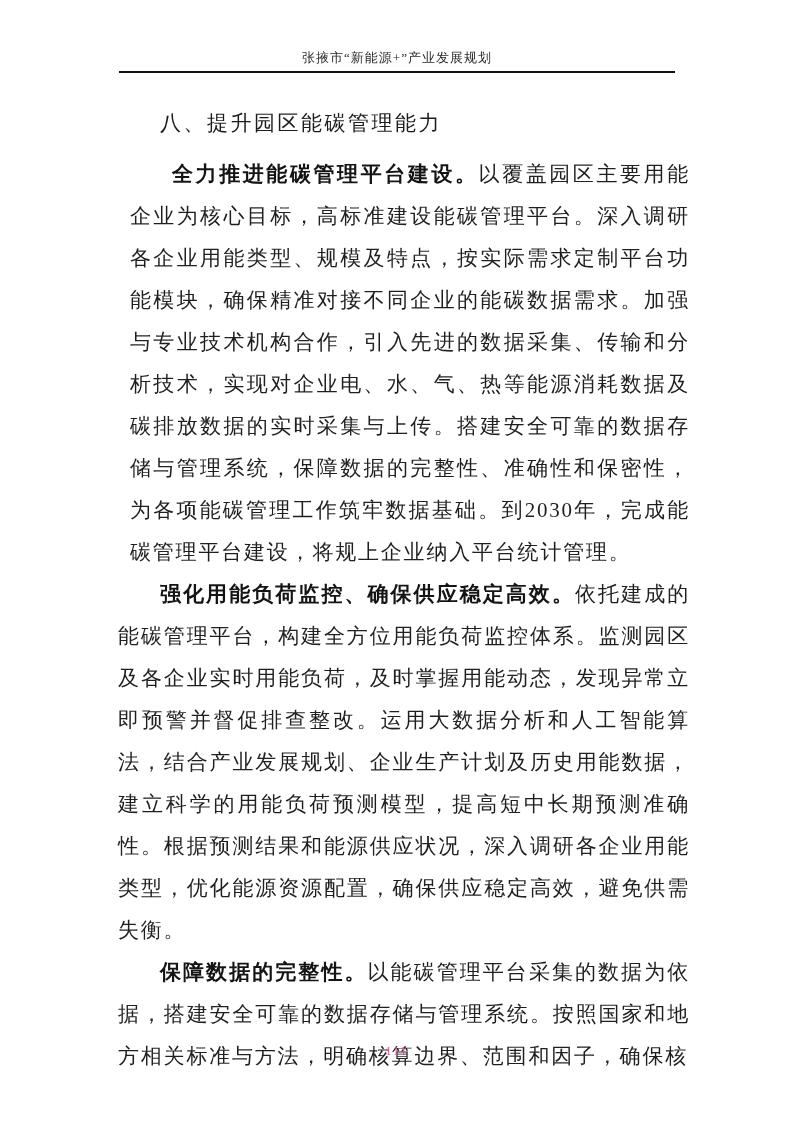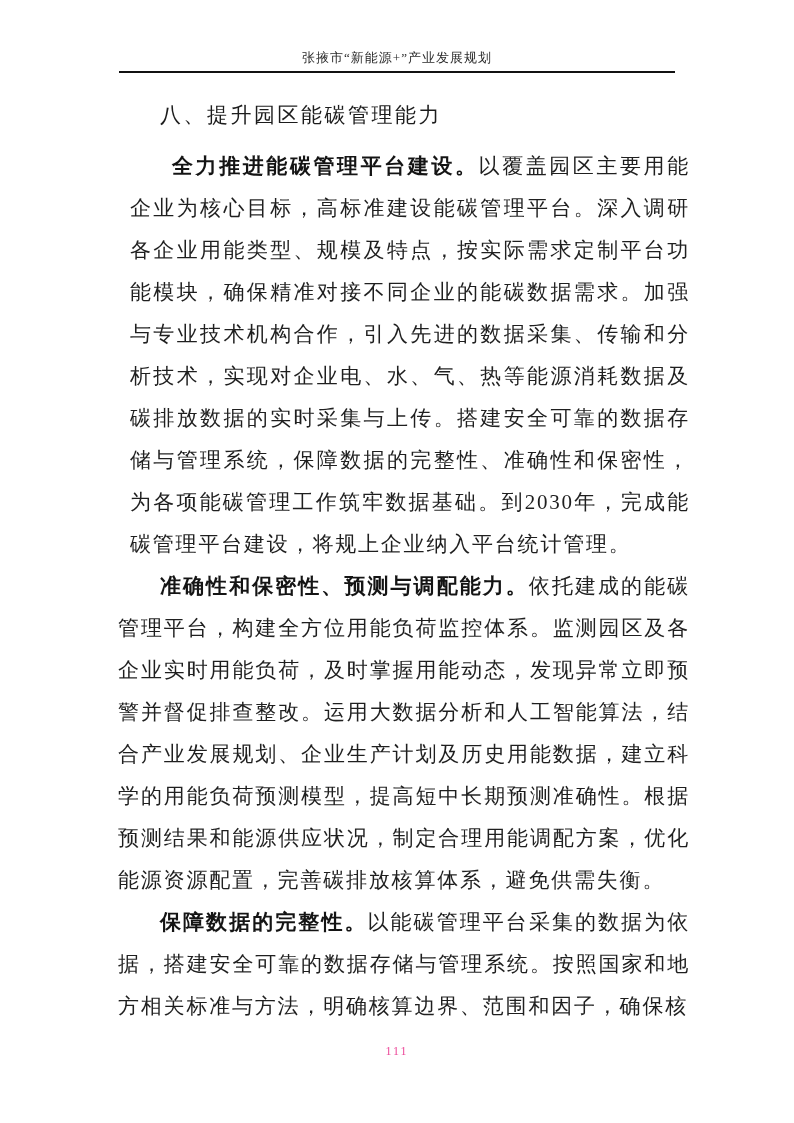--- a/index.html
+++ b/index.html
@@ -30,21 +30,21 @@
     margin: 5px auto 0 auto;
     border: 0;
     border-top: 2px solid #111111;
     height: 0;
   }
   .content {
     width: 572px;
     margin-left: 118px;
   }
   .section-heading {
-    margin-top: 28px;
+    margin-top: 36px;
     font-size: 21px;
     line-height: 28px;
     font-weight: normal;
     letter-spacing: 2.5px;
     text-indent: 2em;
     color: #1c1c1c;
     white-space: nowrap;
   }
   .para {
     font-size: 21px;
@@ -86,21 +86,21 @@
     <div class="page-header-title">张掖市“新能源+”产业发展规划</div>
     <hr class="header-divider">
   </div>
 
   <div class="content">
 
     <h2 class="section-heading">八、提升园区能碳管理能力</h2>
 
     <p class="para"><span class="lead">全力推进能碳管理平台建设。</span><span>以覆盖园区主要用能企业为核心目标，高标准建设能碳管理平台。深入调研各企业用能类型、规模及特点，按实际需求定制平台功能模块，确保精准对接不同企业的能碳数据需求。加强与专业技术机构合作，引入先进的数据采集、传输和分析技术，实现对企业电、水、气、热等能源消耗数据及碳排放数据的实时采集与上传。搭建安全可靠的数据存储与管理系统，保障数据的完整性、准确性和保密性，为各项能碳管理工作筑牢数据基础。到2030年，完成能碳管理平台建设，将规上企业纳入平台统计管理。</span></p>
 
-    <p class="para"><span class="lead">准确性和保密性、预测与调配能力。</span><span>依托建成的能碳管理平台，构建全方位用能负荷监控体系。监测园区及各企业实时用能负荷，及时掌握用能动态，发现异常立即预警并督促排查整改。运用大数据分析和人工智能算法，结合产业发展规划、企业生产计划及历史用能数据，建立科学的用能负荷预测模型，提高短中长期预测准确性。根据预测结果和能源供应状况，制定合理用能调配方案，优化能源资源配置，完善碳排放核算体系，避免供需失衡。</span></p>
+    <p class="para"><span class="lead">强化用能负荷监控、确保供应稳定高效。</span><span>依托建成的能碳管理平台，构建全方位用能负荷监控体系。监测园区及各企业实时用能负荷，及时掌握用能动态，发现异常立即预警并督促排查整改。运用大数据分析和人工智能算法，结合产业发展规划、企业生产计划及历史用能数据，建立科学的用能负荷预测模型，提高短中长期预测准确性。根据预测结果和能源供应状况，深入调研各企业用能类型，优化能源资源配置，确保供应稳定高效，避免供需失衡。</span></p>
 
     <p class="para"><span class="lead">保障数据的完整性。</span><span>以能碳管理平台采集的数据为依据，搭建安全可靠的数据存储与管理系统。按照国家和地方相关标准与方法，明确核算边界、范围和因子，确保核</span></p>
 
   </div>
 
   <div class="page-footer">
     <span class="page-number">111</span>
   </div>
 
 </div>

